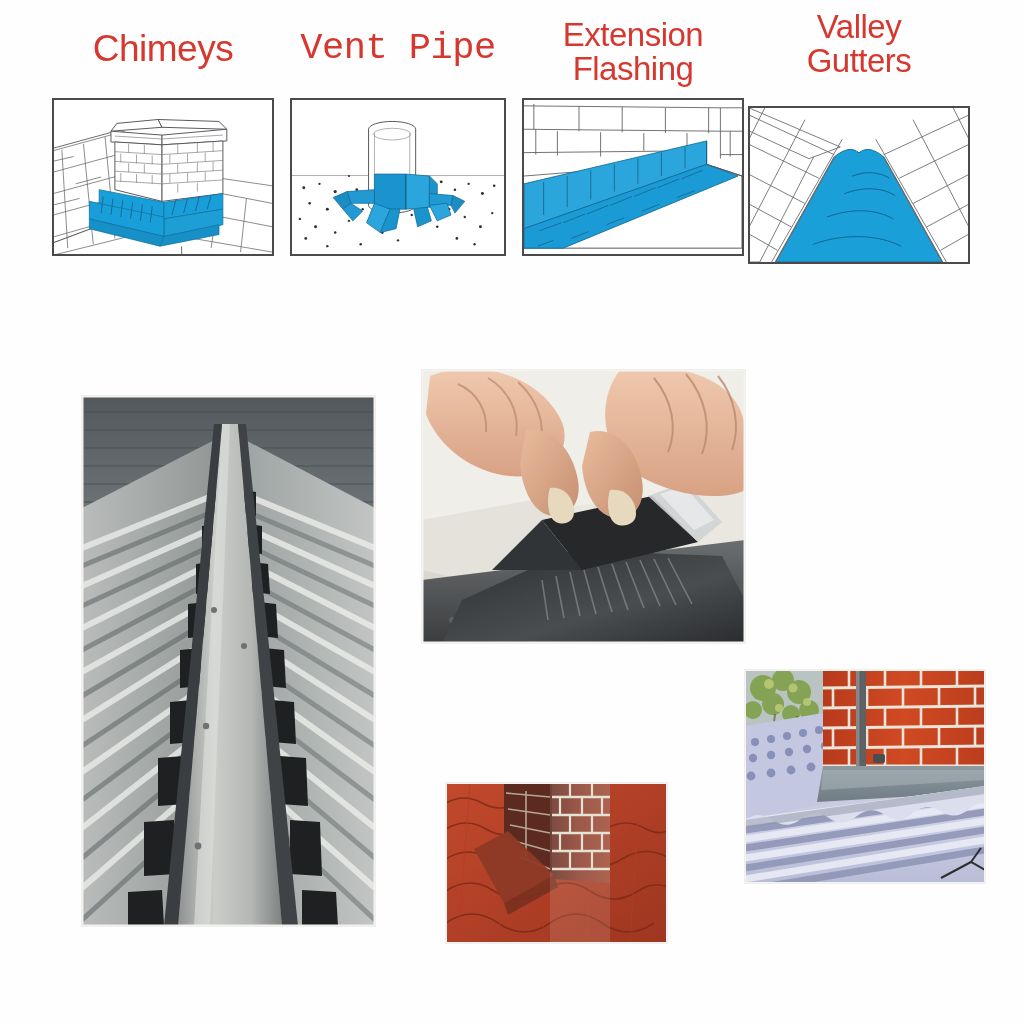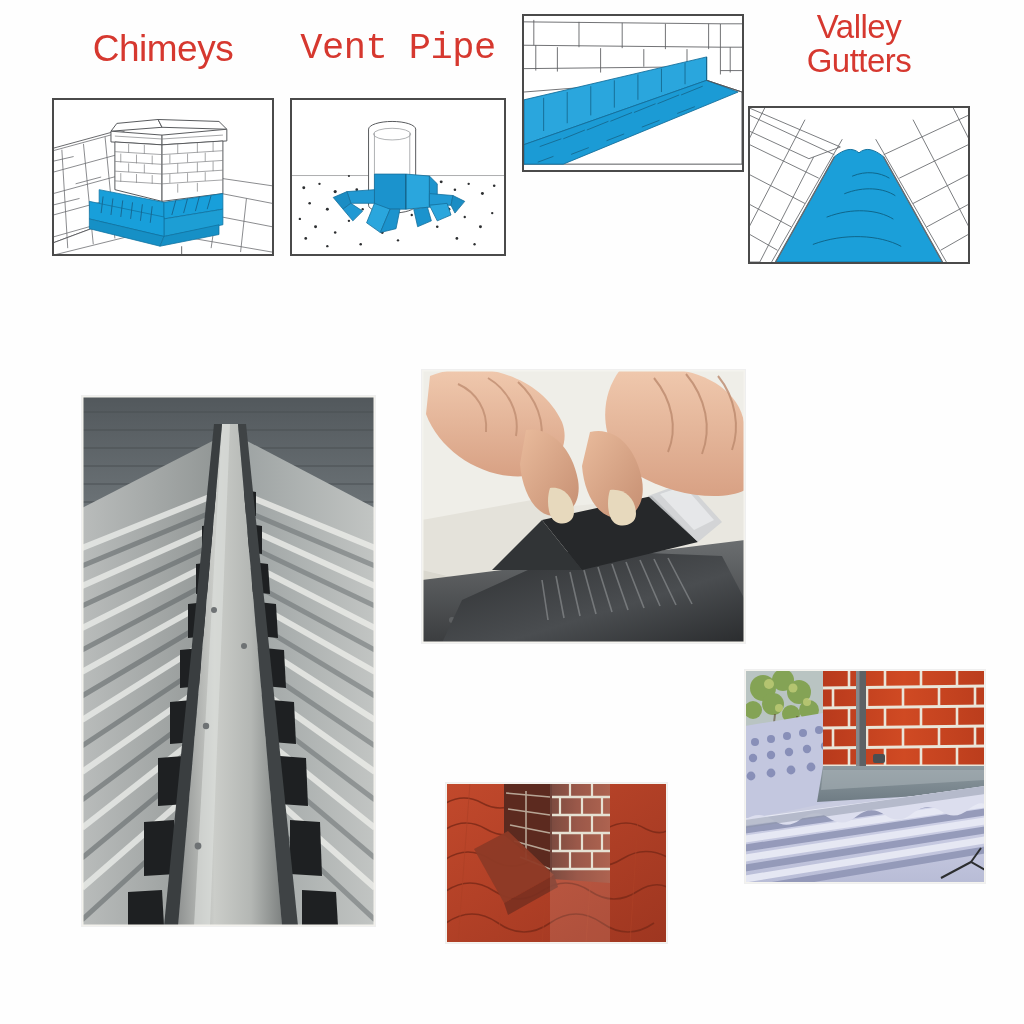--- a/index.html
+++ b/index.html
@@ -236,20 +236,22 @@
             <path d="M140 108 L148 124 L162 118 L158 106 Z" fill="#2aa6dd" stroke="#156e9b" stroke-width="0.8"></path>
             <path d="M124 112 L128 130 L142 124 L138 110 Z" fill="#1b93cd" stroke="#156e9b" stroke-width="0.8"></path>
           </g>
           <path d="M116 76 L116 112" stroke="#0f5b80" stroke-width="0.9" fill="none"></path>
         </g>
       </svg>
     </div>
   </div>
 
   <div class="panel-col" style="left:522px; width:222px;">
+    <div class="panel-title two-line" style="height:84px; padding-top:18px;">Extension
+Flashing</div>
     <div class="panel-box" style="margin-top:14px; width:222px; height:158px;">
       <svg viewBox="0 0 222 158" preserveAspectRatio="none">
         <g stroke="#55575a" stroke-width="0.9" fill="none">
 
           <rect x="0" y="0" width="222" height="158" fill="#ffffff" stroke="none"></rect>
           <g stroke="#5e6063" stroke-width="0.9">
             <path d="M0 6 L200 8"></path>
             <path d="M0 30 L200 32"></path>
             <path d="M0 54 L186 52"></path>
             <path d="M0 78 L152 66"></path>

